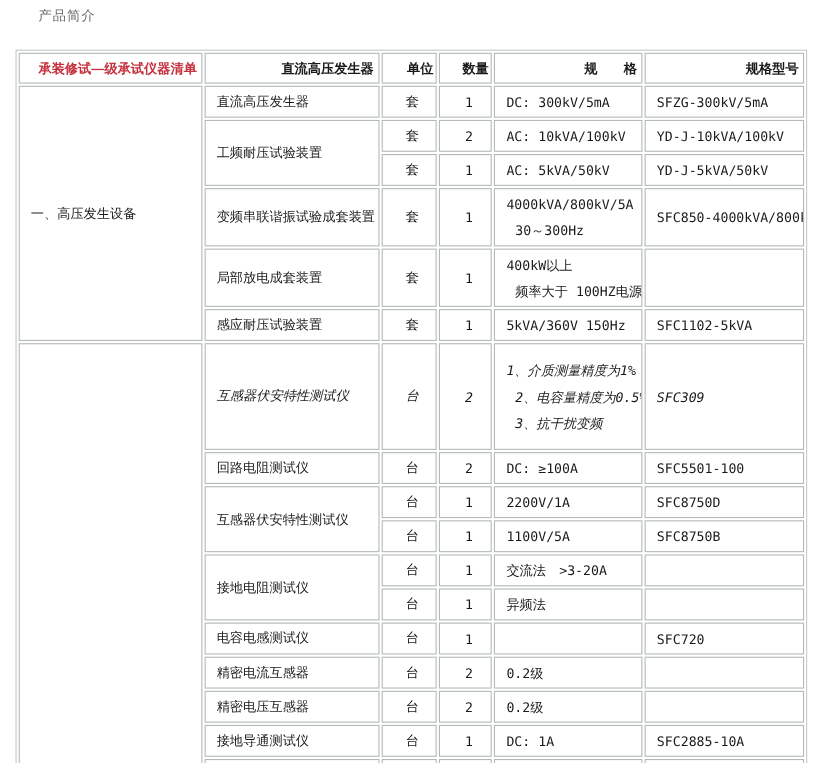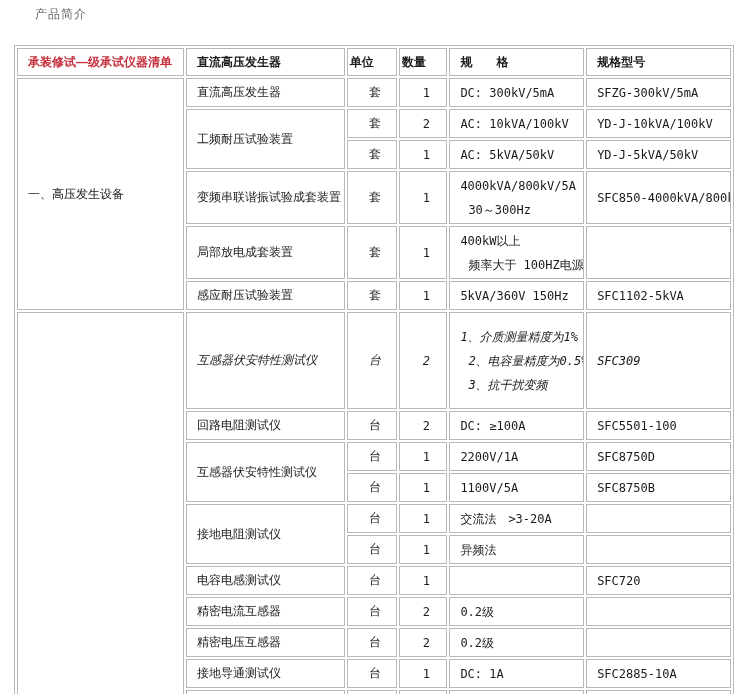--- a/index.html
+++ b/index.html
@@ -50,23 +50,23 @@
     vertical-align: middle;
     padding: 0 4px 0 10px;
     background: #ffffff;
     overflow: hidden;
     white-space: nowrap;
   }
   
   table.product-table th {
     height: 26px;
     font-weight: bold;
-    text-align: left;
-  }
-  table.product-table th.center { text-align: left; padding: 0 2px; }
+    text-align: right;
+  }
+  table.product-table th.center { text-align: right; padding: 0 2px; }
   th.list-title {
     color: var(--red-color, #c5303c);
     font-weight: bold;
   }
   
   table.product-table td { height: 27px; }
   tr.h2 td { height: 51px; }
   tr.h3 td { height: 95px; font-style: italic; }
   td.cat {
     font-weight: bold;

